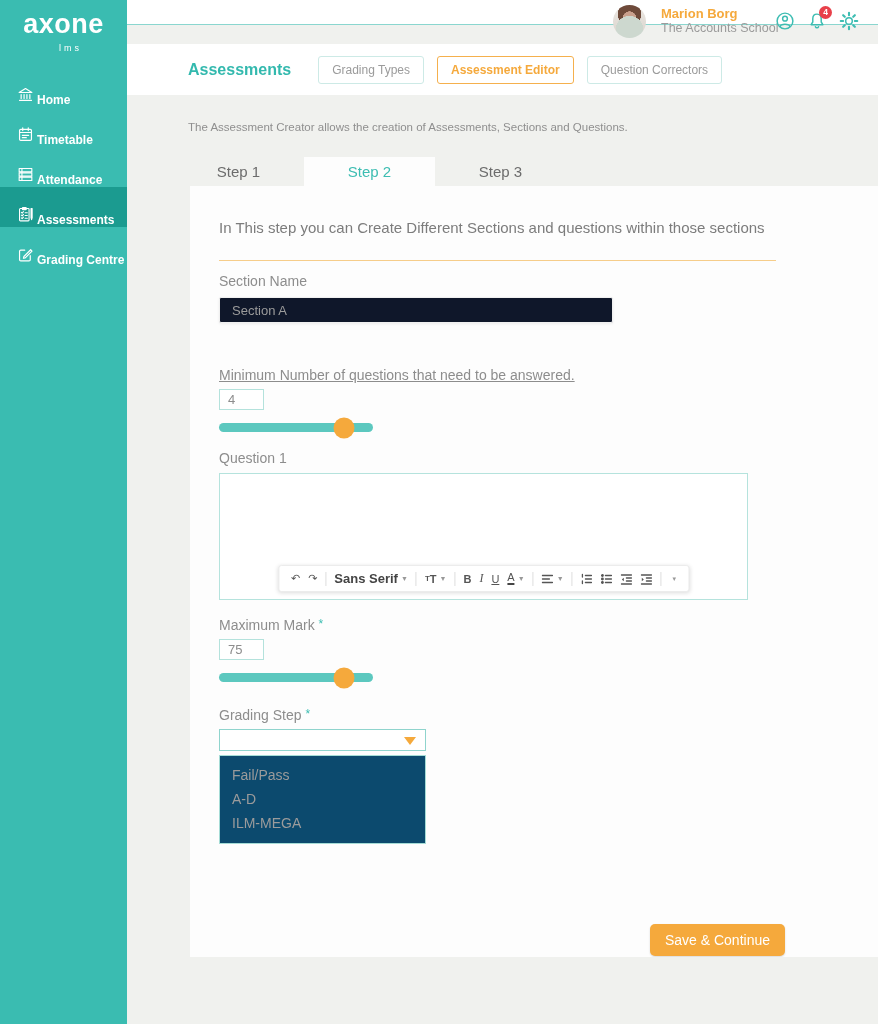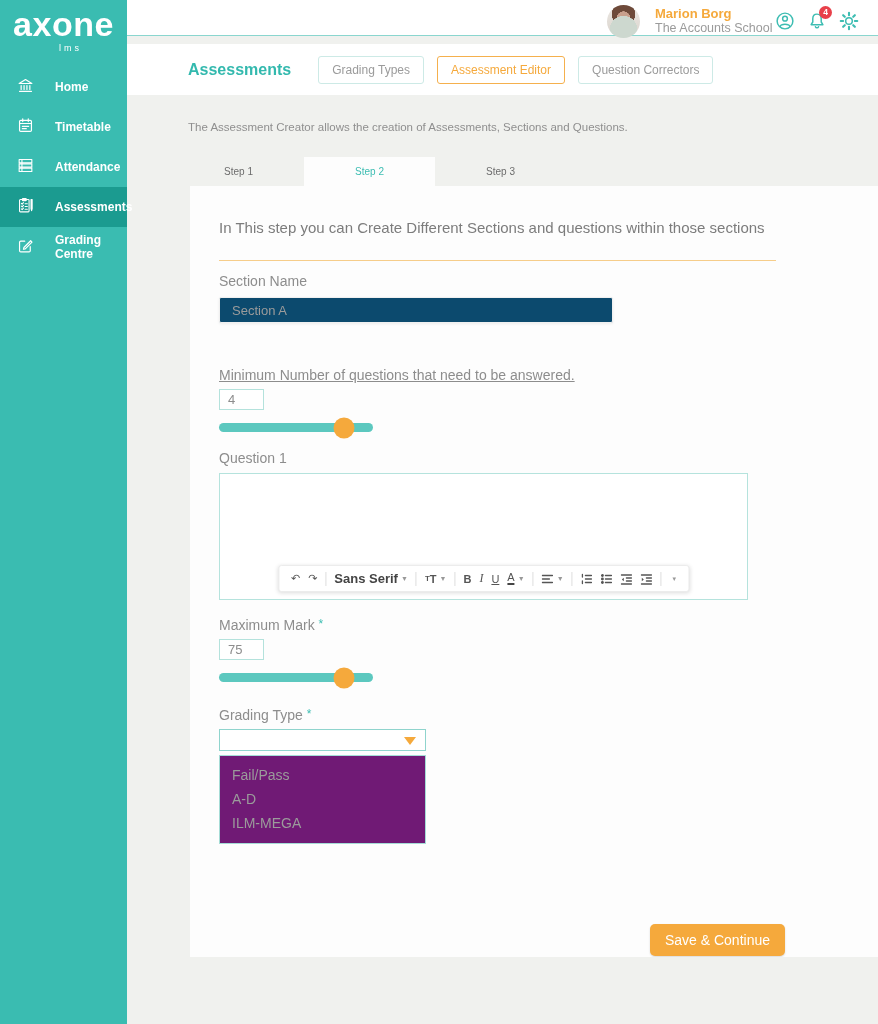--- a/index.html
+++ b/index.html
@@ -7,29 +7,29 @@
   body {
     font-family:"Liberation Sans", sans-serif;
     background:#f0f1ee;
     position:relative;
     overflow:hidden;
     color:#8d8d8d;
   }
   
   .sidebar { position:absolute; left:0; top:0; bottom:0; width:127px; background:#3abcb1; z-index:5; }
   .logo { text-align:center; padding-top:11px; color:#fff; }
-  .logo-main { font-size:34px; font-weight:bold; letter-spacing:.5px; line-height:27px; }
+  .logo-main { font-size:27px; font-weight:bold; letter-spacing:.5px; line-height:27px; }
   .logo-sub  { font-size:9px; letter-spacing:3px; margin-top:5px; padding-left:14px; }
   .menu { margin-top:14px; }
-  .menu-item { height:40px; display:flex; align-items:center; padding-left:16px; gap:20px;
+  .menu-item { height:40px; display:flex; align-items:flex-end; padding-left:16px; gap:2px;
                color:#fff; font-size:12px; font-weight:bold; cursor:pointer; }
   .menu-item.active { background:#1b9b90; }
   .menu-item svg { flex:0 0 auto; }
   
-  .topbar { position:absolute; left:121px; right:0; top:0; height:36px; background:#fff;
+  .topbar { position:absolute; left:127px; right:0; top:0; height:25px; background:#fff;
             border-bottom:1px solid #8ad6cf; z-index:4; }
   .avatar { position:absolute; left:486px; top:5px; width:33px; height:33px; border-radius:50%;
             background:
               radial-gradient(circle at 50% 75%, #cdd8cf 0 46%, transparent 47%),
               radial-gradient(circle at 50% 40%, #c9a08d 0 26%, transparent 27%),
               radial-gradient(circle at 50% 28%, #6e4a3a 0 40%, transparent 41%),
               linear-gradient(#ece8e3,#d9d3cc);
             cursor:pointer; }
   .user-block { position:absolute; left:534px; top:6px; line-height:15px; }
   .user-name { color:#f5a93c; font-weight:bold; font-size:13px; }
@@ -39,35 +39,35 @@
   .badge { position:absolute; top:-4px; right:-4px; min-width:13px; height:13px; border-radius:7px;
            background:#e8404a; color:#fff; font-size:8.5px; font-weight:bold; line-height:13px;
            text-align:center; padding:0 2px; }
   
   .subbar { position:absolute; left:127px; right:0; top:44px; height:51px; background:#fff;
             display:flex; align-items:center; z-index:3; }
   .page-title { margin-left:61px; font-size:16px; font-weight:bold; color:#33b9ae; }
   .sub-btn { margin-left:13px; font-size:12px; padding:6px 13px; background:#fff;
              border:1px solid #cdeae6; border-radius:3px; color:#9b9b9b; cursor:pointer; }
   .sub-btn:first-of-type { margin-left:27px; }
-  .sub-btn.active { color:#f5a93c; border-color:#f5b04d; font-weight:normal; }
+  .sub-btn.active { color:#f5a93c; border-color:#f5b04d; font-weight:bold; }
   
   .content { position:absolute; left:127px; right:0; top:95px; bottom:0; background:#f0f1ee; }
   .desc { margin:26px 0 0 61px; font-size:11.5px; color:#8f8f8f; }
   .tabs { display:flex; margin:24px 0 0 46px; }
-  .tab { width:131px; height:29px; line-height:29px; text-align:center; font-size:10px;
+  .tab { width:131px; height:29px; line-height:29px; text-align:center; font-size:15px;
          color:#6c6c6c; cursor:pointer; }
   .tab.active { background:#fdfdfd; color:#3dbdb2; }
   .card { margin-left:63px; width:739px; height:771px; background:#fdfdfd;
           padding:33px 0 0 29px; overflow:hidden; }
   .intro { font-size:15px; color:#7c7c7c; }
   .divider { width:557px; border-top:1px solid #f6cd8a; margin-top:24px; }
   .field-label { font-size:14px; color:#8d8d8d; margin-top:12px; }
   .req { color:#3dbdb2; font-size:12px; vertical-align:2px; }
-  .text-input { display:block; margin-top:8px; width:394px; height:26px; background:#0c4a6e;
+  .text-input { display:block; margin-top:8px; width:394px; height:26px; background:#0f172a;
                 border:1px solid #f0f0f0; border-radius:2px; box-shadow:0 1px 3px rgba(0,0,0,.07);
                 font-family:"Liberation Sans",sans-serif; font-size:13px; color:#9b9b9b; padding:0 12px; }
   .small-input { display:block; margin-top:6px; width:45px; height:21px; background:#fff;
                  border:1px solid #b4e2dc; font-family:"Liberation Sans",sans-serif;
                  font-size:13px; color:#8d8d8d; padding:0 8px; }
   .slider { position:relative; margin-top:13px; width:154px; height:9px; border-radius:5px;
             background:#5cc8bf; cursor:pointer; }
   .slider-thumb { position:absolute; top:50%; transform:translate(-50%,-50%); width:21px; height:21px;
                   border-radius:50%; background:#f5a93c; cursor:grab; }
   .mt-lg { margin-top:44px;text-decoration:underline; }
@@ -85,21 +85,21 @@
   .tb-sep { width:1px; height:14px; background:#ddd; margin:0 4px; }
   .caret-sm { font-size:7px; color:#999; margin-left:3px; }
   .font-name { font-size:13px; font-weight:bold; color:#444; }
   .tt-big { font-size:11px; font-weight:bold; }
   .tt-small { font-size:8px; font-weight:bold; }
   .select-box { position:relative; margin-top:6px; width:207px; height:22px;
                 border:1px solid #8fd4cd; background:#fff; cursor:pointer; }
   .select-caret { position:absolute; right:9px; top:7px; width:0; height:0;
                   border-left:6px solid transparent; border-right:6px solid transparent;
                   border-top:8px solid #f5a93c; }
-  .options { margin-top:4px; width:207px; border:1px solid #a5dcd6; background:#701a75; padding:7px 0 8px; }
+  .options { margin-top:4px; width:207px; border:1px solid #a5dcd6; background:#0c4a6e; padding:7px 0 8px; }
   .option { padding:4px 12px; font-size:14px; color:#9b9b9b; cursor:pointer; }
   .actions { display:flex; justify-content:flex-end; align-items:center; gap:20px;
              width:566px; margin-top:80px; }
   .save { background:#f5a93c; color:#fff; font-size:14px; border:none; border-radius:5px;
           padding:8px 15px; font-family:"Liberation Sans",sans-serif; cursor:pointer;
           box-shadow:0 1px 2px rgba(0,0,0,.15); }
 </style>
 </head>
 <body>
 
@@ -303,21 +303,21 @@
 
     <div class="field-label" style="margin-top:17px;">
       <span>Maximum Mark</span> <span class="req">*</span>
     </div>
     <input class="small-input" type="text" value="75" style="">
     <div class="slider">
       <div class="slider-thumb" style="left: 81%;"></div>
     </div>
 
     <div class="field-label" style="margin-top:25px;">
-      <span>Grading Type</span> <span class="req">*</span>
+      <span>Grading Step</span> <span class="req">*</span>
     </div>
     <div class="select-box">
       <span></span>
       <span class="select-caret"></span>
     </div>
     <div class="options">
       <div class="option">Fail/Pass</div>
       <div class="option">A-D</div>
       <div class="option">ILM-MEGA</div>
     </div>

